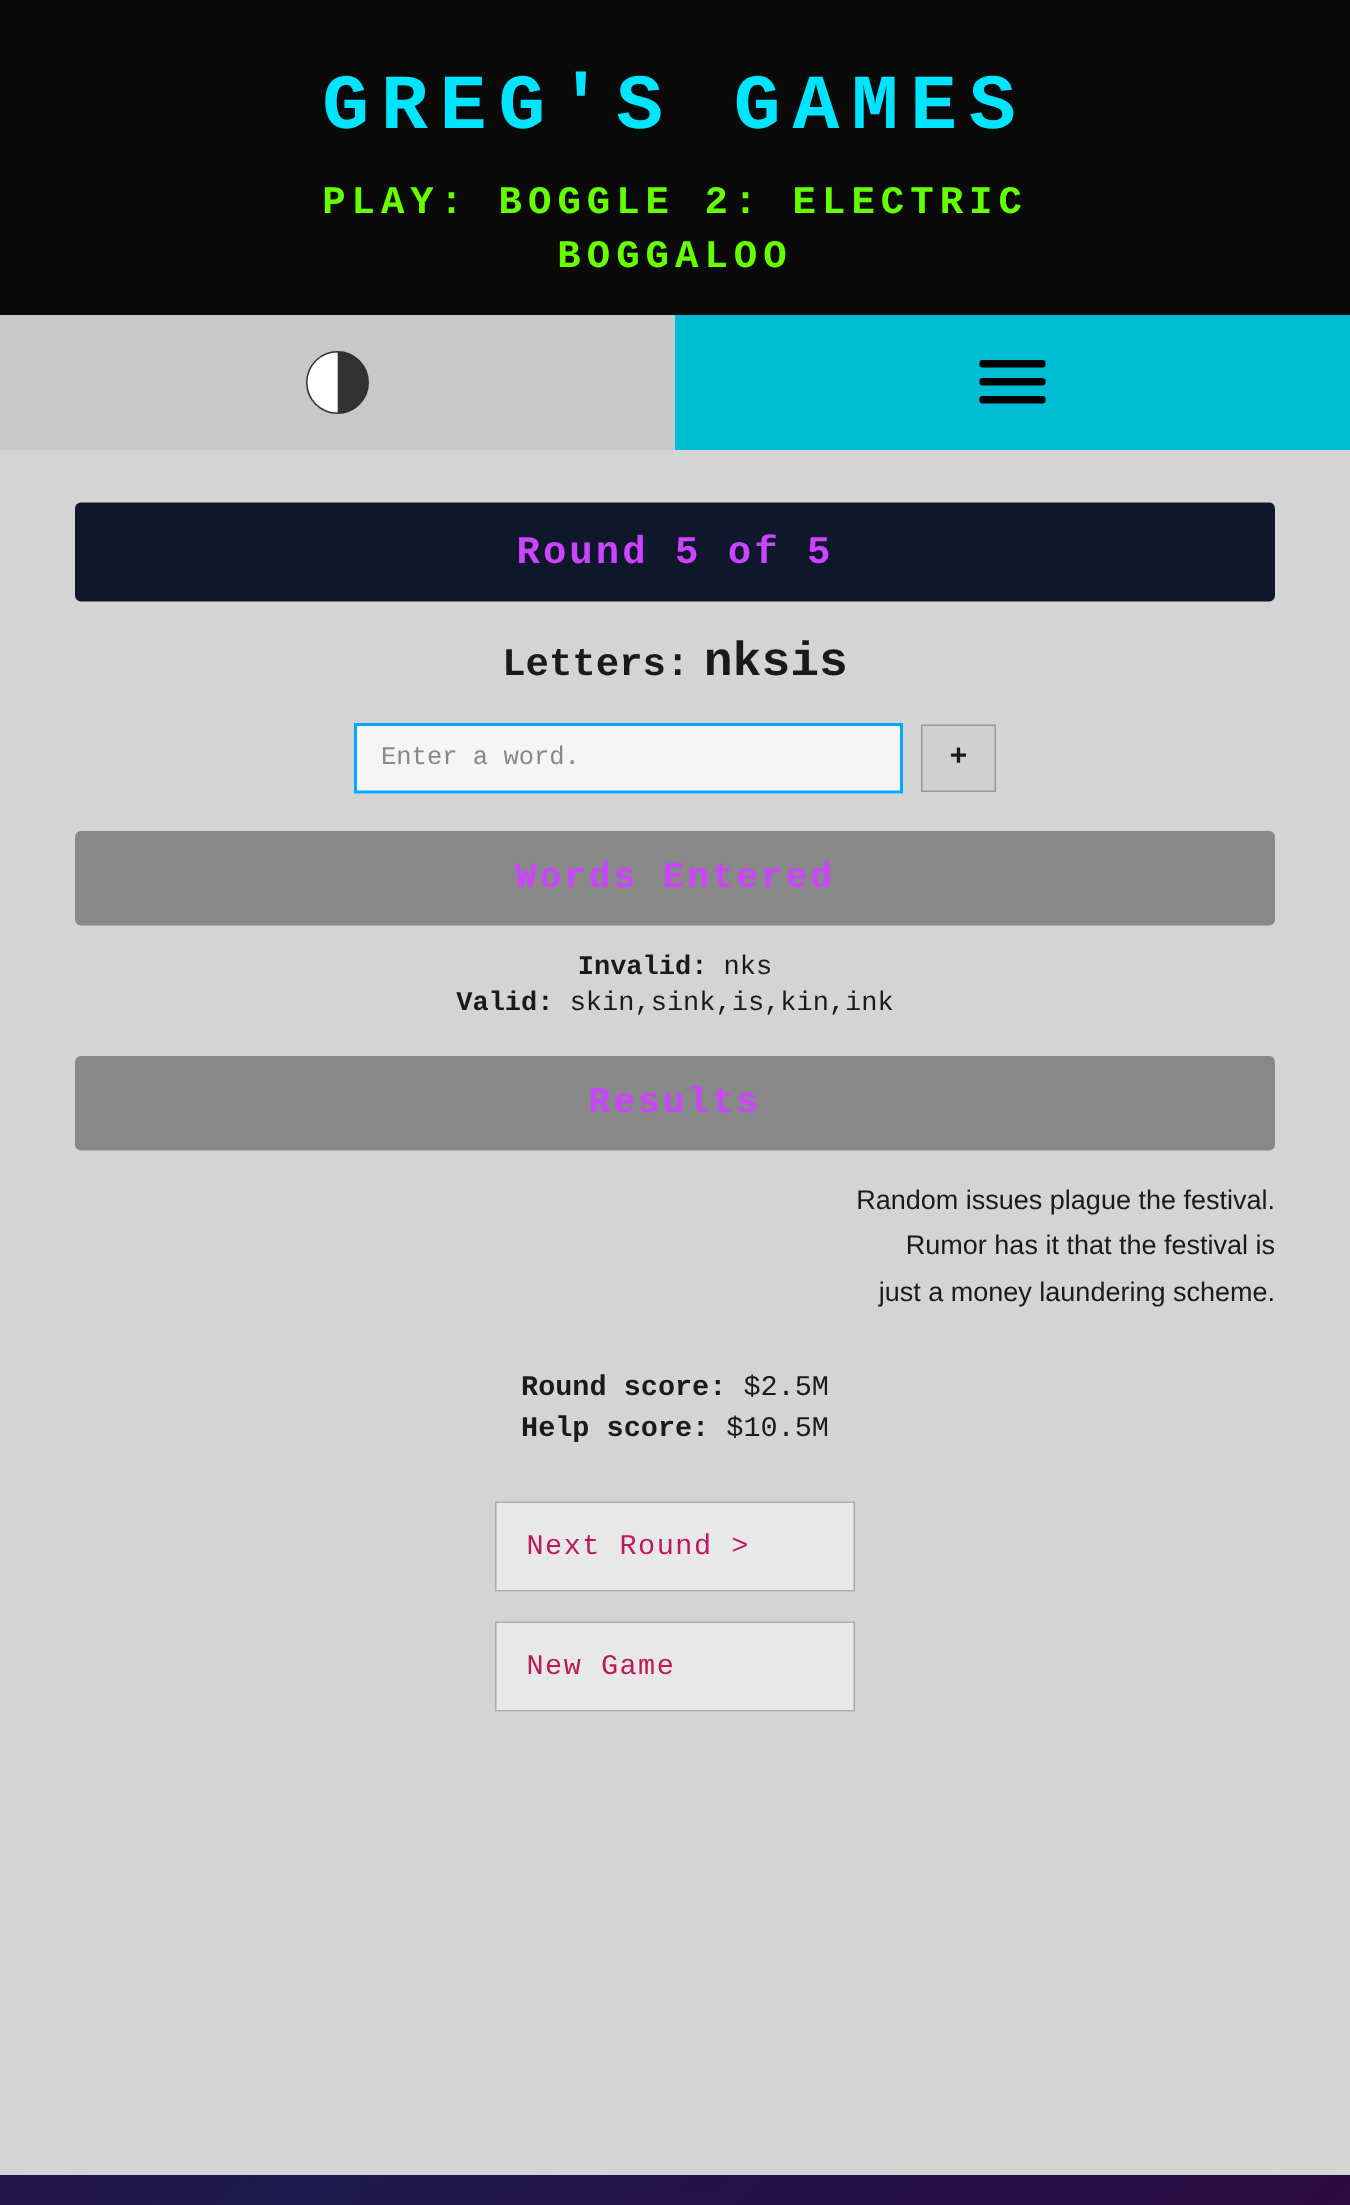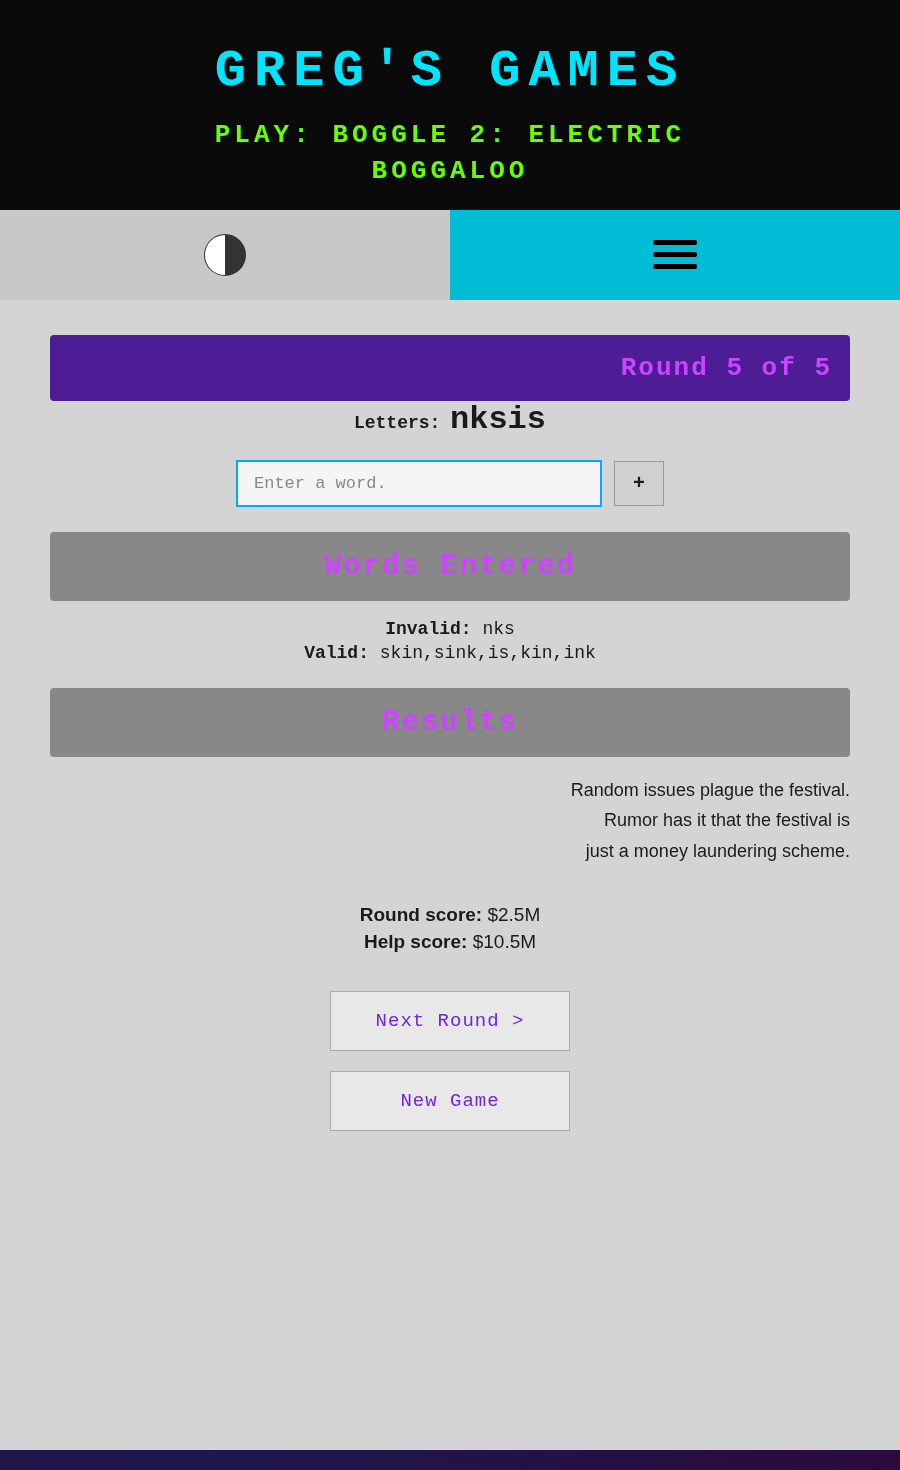--- a/index.html
+++ b/index.html
@@ -116,43 +116,44 @@
     .description {
       font-family: 'Courier New', Courier, monospace;
       font-size: 18px;
       line-height: 1.7;
       color: #1a1a1a;
       margin-bottom: 30px;
     }
 
     
     .round-badge {
-      background-color: #4c1d95;
+      background-color: #0f172a;
       border-radius: 4px;
       padding: 18px;
-      text-align: right;
+      text-align: center;
+      margin-bottom: 22px;
     }
 
     .round-badge-text {
       font-family: 'Courier New', Courier, monospace;
       font-size: 26px;
       font-weight: bold;
       color: #cc44ff;
       letter-spacing: 2px;
     }
 
     
     .letters-row {
       text-align: center;
       margin-bottom: 22px;
     }
 
     .letters-label {
       font-family: 'Courier New', Courier, monospace;
-      font-size: 18px;
+      font-size: 26px;
       font-weight: bold;
       color: #1a1a1a;
     }
 
     .letters-value {
       font-family: 'Courier New', Courier, monospace;
       font-size: 32px;
       font-weight: bold;
       color: #1a1a1a;
     }
@@ -196,21 +197,21 @@
     .section-header {
       background-color: #888;
       border-radius: 4px;
       padding: 18px;
       text-align: center;
       margin-bottom: 18px;
     }
 
     .section-header-text {
       font-family: 'Courier New', Courier, monospace;
-      font-size: 29px;
+      font-size: 24px;
       font-weight: bold;
       color: #cc44ff;
       letter-spacing: 2px;
     }
 
     
     .words-info {
       text-align: center;
       margin-bottom: 25px;
     }
@@ -236,21 +237,21 @@
       margin-bottom: 37px;
     }
 
     
     .score-section {
       text-align: center;
       margin-bottom: 38px;
     }
 
     .score-line {
-      font-family: Liberation Sans, sans-serif;
+      font-family: Liberation Mono, monospace;
       font-size: 19px;
       color: #1a1a1a;
       margin-bottom: 5px;
       text-align: center;
     }
 
     .score-label {
       font-weight: bold;
     }
 
@@ -263,22 +264,22 @@
     }
 
     .action-btn {
       width: 240px;
       padding: 18px 20px;
       font-family: 'Courier New', Courier, monospace;
       font-size: 19px;
       background-color: #e8e8e8;
       border: 1.5px solid #aaa;
       cursor: pointer;
-      text-align: center;
-      color: #6d28d9;
+      text-align: left;
+      color: #be185d;
       letter-spacing: 1px;
     }
   </style>
 </head>
 <body>
 
 <div class="page-wrapper">
 
   <div class="header">
     <div class="site-title">GREG'S GAMES</div>

